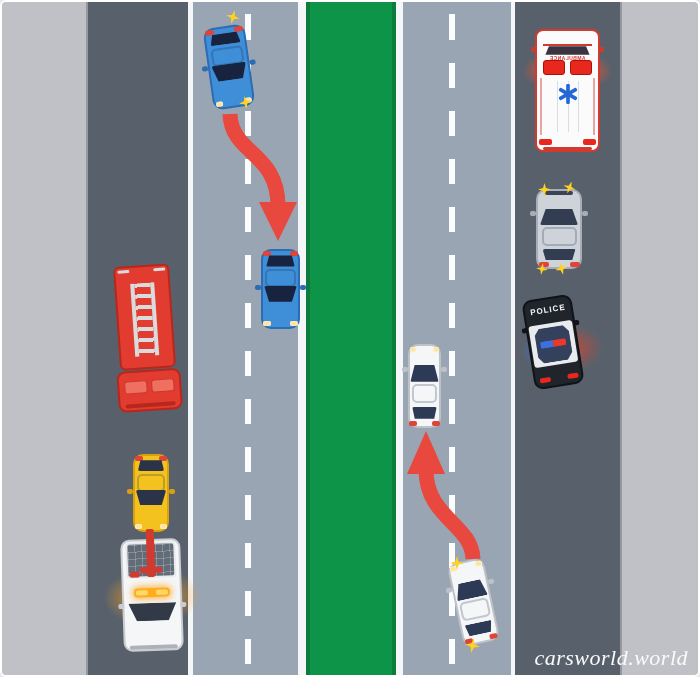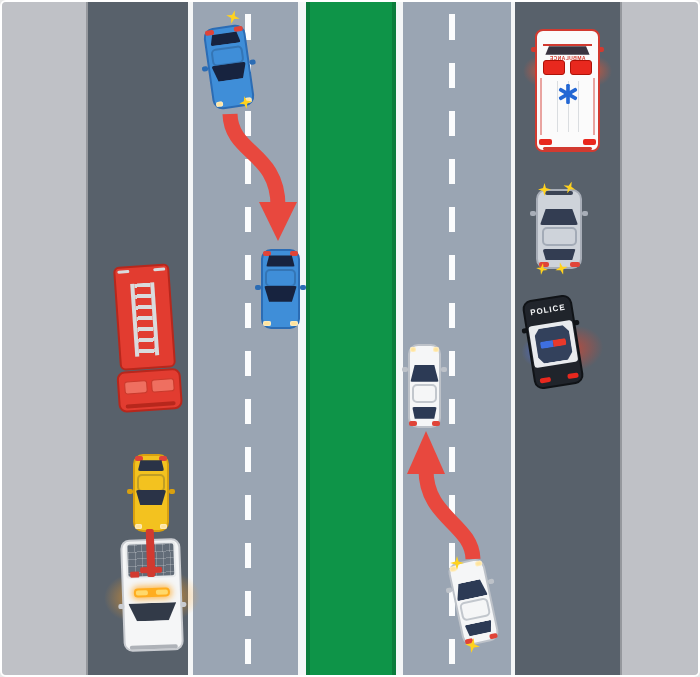--- a/index.html
+++ b/index.html
@@ -316,13 +316,14 @@
 
   <div class="spark" style="left:224px;top:8px;width:14px;height:14px;transform:rotate(15deg);"></div>
   <div class="spark" style="left:237px;top:94px;width:13px;height:13px;transform:rotate(-10deg);"></div>
   <div class="spark" style="left:536px;top:181px;width:13px;height:13px;"></div>
   <div class="spark" style="left:561px;top:179px;width:13px;height:13px;transform:rotate(20deg);"></div>
   <div class="spark" style="left:534px;top:261px;width:12px;height:12px;transform:rotate(10deg);"></div>
   <div class="spark" style="left:553px;top:260px;width:13px;height:13px;transform:rotate(-15deg);"></div>
   <div class="spark" style="left:448px;top:554px;width:14px;height:14px;"></div>
   <div class="spark" style="left:463px;top:636px;width:15px;height:15px;transform:rotate(10deg);"></div>
 
+  <div class="watermark">carsworld.world</div>
 </div>
 
 </body></html>

